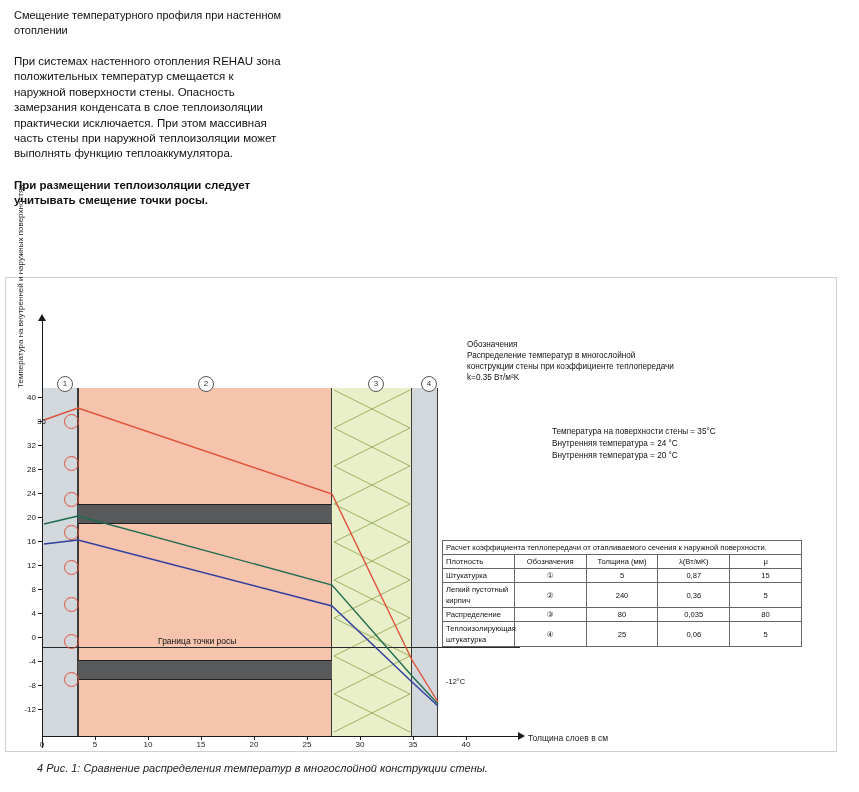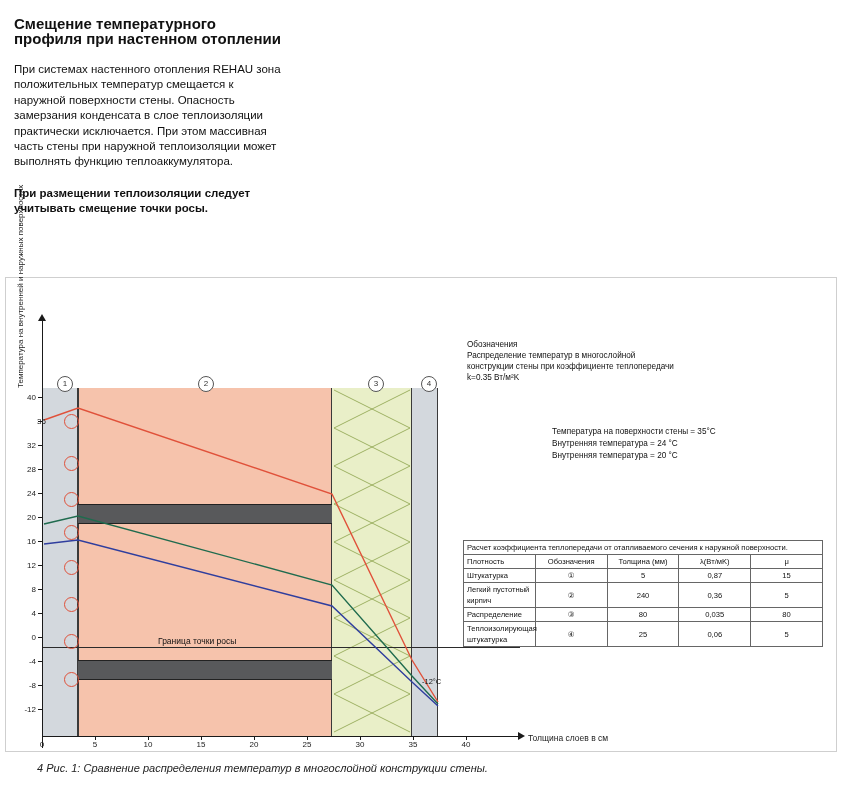--- a/index.html
+++ b/index.html
@@ -22,24 +22,24 @@
   }
 
   
   .text-block {
     position: absolute;
     left: 14px;
     top: 8px;
     width: 270px;
   }
   .heading {
-    font-size: 15px;
-    font-weight: bold;
+    font-size: 11px;
+    font-weight: normal;
     line-height: 15px;
-    margin: 8px 0 16px 0;
+    margin: 0 0 16px 0;
     color: #111;
   }
   .body-par {
     font-size: 11.5px;
     line-height: 15.4px;
     margin: 0 0 16px 0;
     color: #111;
   }
   .body-bold {
     font-size: 11.5px;
@@ -222,29 +222,29 @@
     font-size: 8.2px;
     color: #111;
     line-height: 11px;
     white-space: pre-line;
   }
   .annot-legend { left: 461px; top: 61px; width: 260px; }
   .annot-temps  { left: 546px; top: 148px; width: 230px; line-height: 12px;}
 
   .endlabel {
     position: absolute;
-    left: 416px; top: 399px;
+    left: 440px; top: 399px;
     font-size: 7.5px;
     color: #111;
   }
 
   
   .tbl-wrap {
     position: absolute;
-    left: 457px;
+    left: 436px;
     top: 262px;
     width: 360px;
     font-size: 7.6px;
     color: #111;
   }
   table.calc {
     border-collapse: collapse;
     width: 360px;
     table-layout: fixed;
   }

